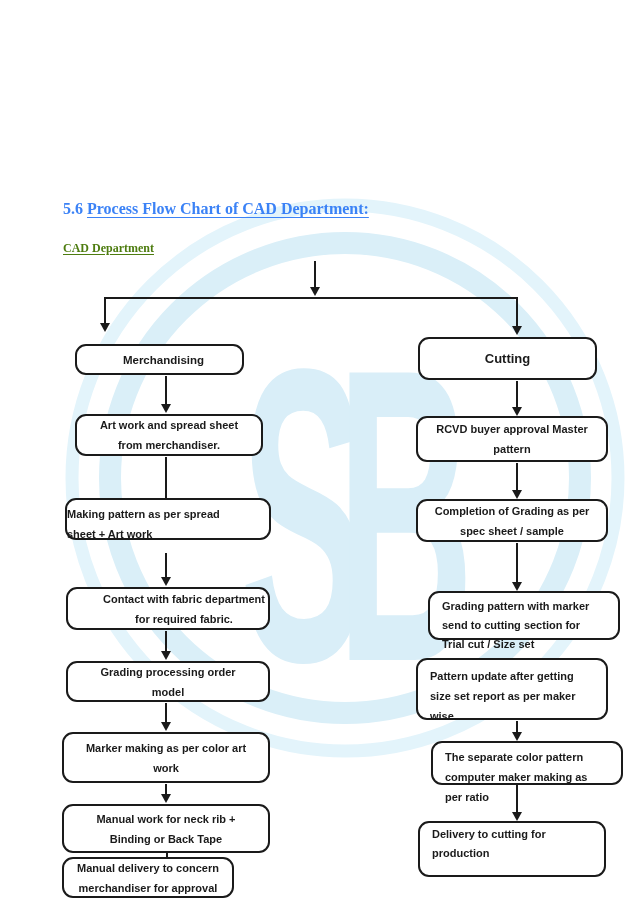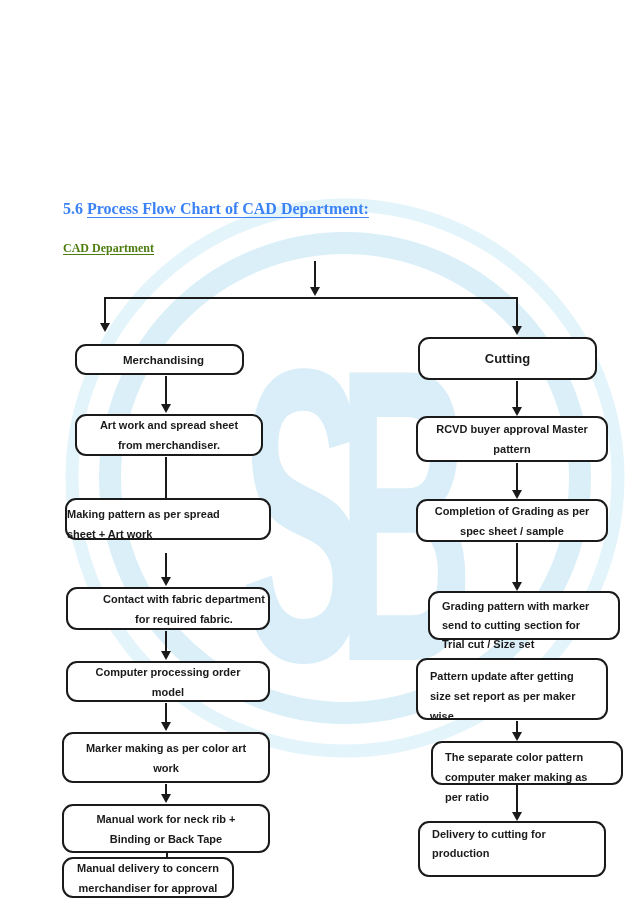--- a/index.html
+++ b/index.html
@@ -98,21 +98,21 @@
   <div class="heading"><span>5.6 </span><span class="u">Process Flow Chart of CAD Department:</span></div>
   <div class="subheading">CAD Department</div>
 
   <div class="box c hdr" style="left:75px;top:344px;width:169px;height:31px;padding-left:8px;">Merchandising</div>
   <div class="box c" style="left:75px;top:414px;width:188px;height:42px;">Art work and spread sheet
 from merchandiser.</div>
   <div class="box lft" style="left:65px;top:498px;width:206px;height:42px;padding-left:0;">Making pattern as per spread
 sheet + Art work</div>
   <div class="box c" style="left:66px;top:587px;width:204px;height:43px;padding-left:32px;">Contact with fabric department
 for required fabric.</div>
-  <div class="box c" style="left:66px;top:661px;width:204px;height:41px;">Computer processing order
+  <div class="box c" style="left:66px;top:661px;width:204px;height:41px;">Grading processing order
 model</div>
   <div class="box c" style="left:62px;top:804px;width:208px;height:49px;">Manual work for neck rib +
 Binding or Back Tape</div>
   <div class="box c" style="left:62px;top:732px;width:208px;height:51px;">Marker making as per color art
 work</div>
   <div class="box c" style="left:62px;top:857px;width:172px;height:41px;">Manual delivery to concern
 merchandiser for approval</div>
 
   <div class="box c hdr-big" style="left:418px;top:337px;width:179px;height:43px;">Cutting</div>
   <div class="box c" style="left:416px;top:416px;width:192px;height:46px;">RCVD buyer approval Master

